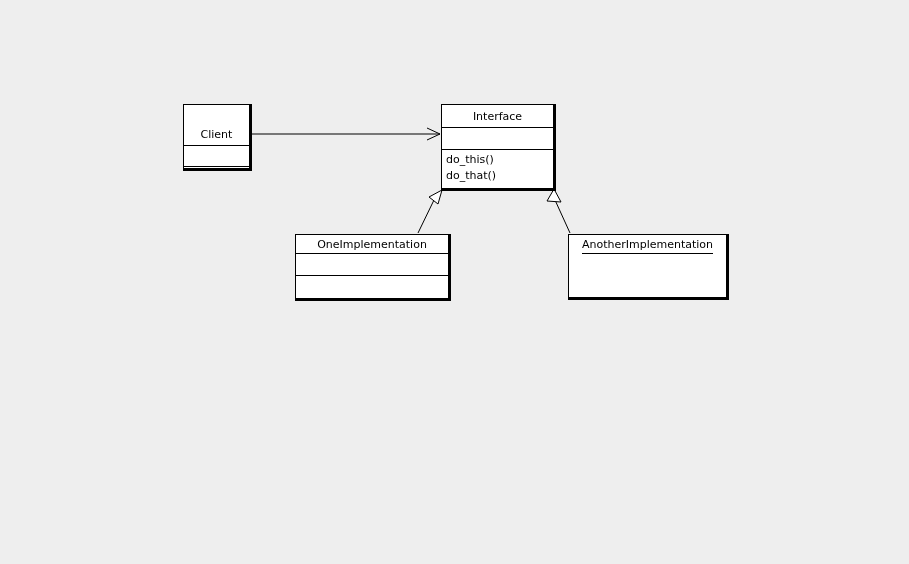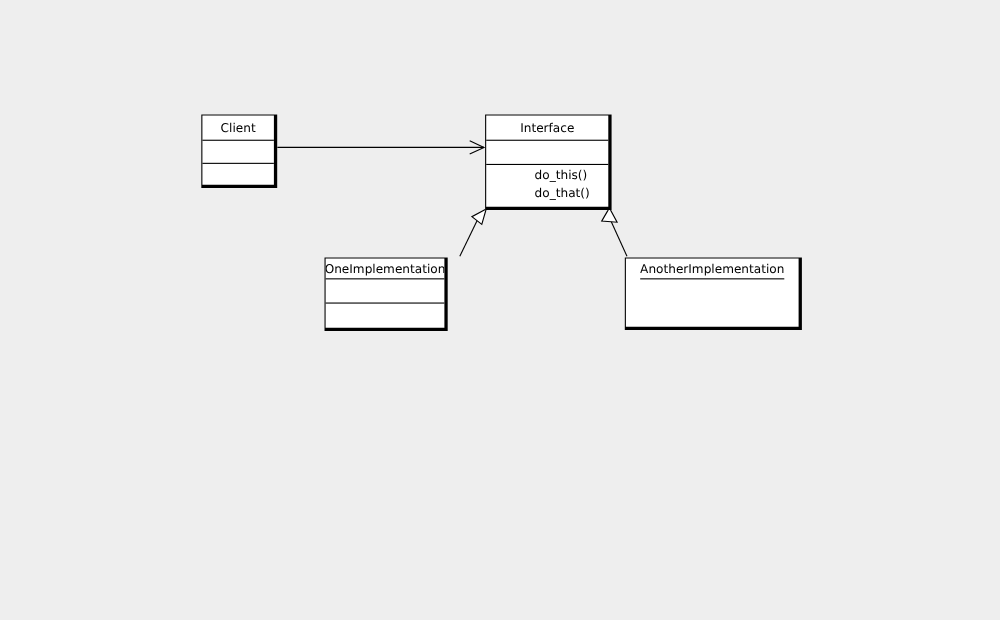--- a/index.html
+++ b/index.html
@@ -42,21 +42,20 @@
     overflow: hidden;
   }
   .uml-title.italic { }
   .uml-compartment {
     flex: 0 0 auto;
     border-bottom: 1px solid #000000;
   }
   .uml-compartment.last {
     flex: 1 1 auto;
     border-bottom: none;
-    margin-left: 40px;
   }
   .uml-methods {
     font-size: 11px;
     line-height: 16px;
     color: #000000;
     padding: 2px 4px 0 4px;
     white-space: nowrap;
     overflow: hidden;
   }
 </style>
@@ -77,35 +76,35 @@
       <polygon points="442,190 429,197 438,204" fill="#ffffff" stroke="#000000" stroke-width="1"></polygon>
     </g>
 
     <g>
       <line x1="570" y1="233" x2="555" y2="200" stroke="#000000" stroke-width="1"></line>
       <polygon points="554,189 547,201 561,202" fill="#ffffff" stroke="#000000" stroke-width="1"></polygon>
     </g>
   </svg>
 
   <div class="uml-class" style="left:183px; top:104px; width:69px; height:67px;">
-    <div class="uml-title" style="height:22px;">Client</div>
+    <div class="uml-title" style="height:22px;margin-top:18px;">Client</div>
     <div class="uml-compartment" style="height:20px;"></div>
     <div class="uml-compartment last"></div>
   </div>
 
   <div class="uml-class" style="left:441px; top:104px; width:115px; height:87px;">
     <div class="uml-title italic" style="height:22px;">Interface</div>
     <div class="uml-compartment" style="height:21px;"></div>
     <div class="uml-compartment last uml-methods">
       <div>do_this()</div>
       <div>do_that()</div>
     </div>
   </div>
 
-  <div class="uml-class" style="left:295px; top:234px; width:112px; height:67px;">
+  <div class="uml-class" style="left:295px; top:234px; width:156px; height:67px;">
     <div class="uml-title" style="height:18px;">OneImplementation</div>
     <div class="uml-compartment" style="height:21px;"></div>
     <div class="uml-compartment last"></div>
   </div>
 
   <div class="uml-class" style="left:568px; top:234px; width:161px; height:66px;align-items:center;">
     <div class="uml-title" style="height:18px;">AnotherImplementation</div>
     <div class="uml-compartment" style="height:22px;"></div>
     <div class="uml-compartment last"></div>
   </div>

